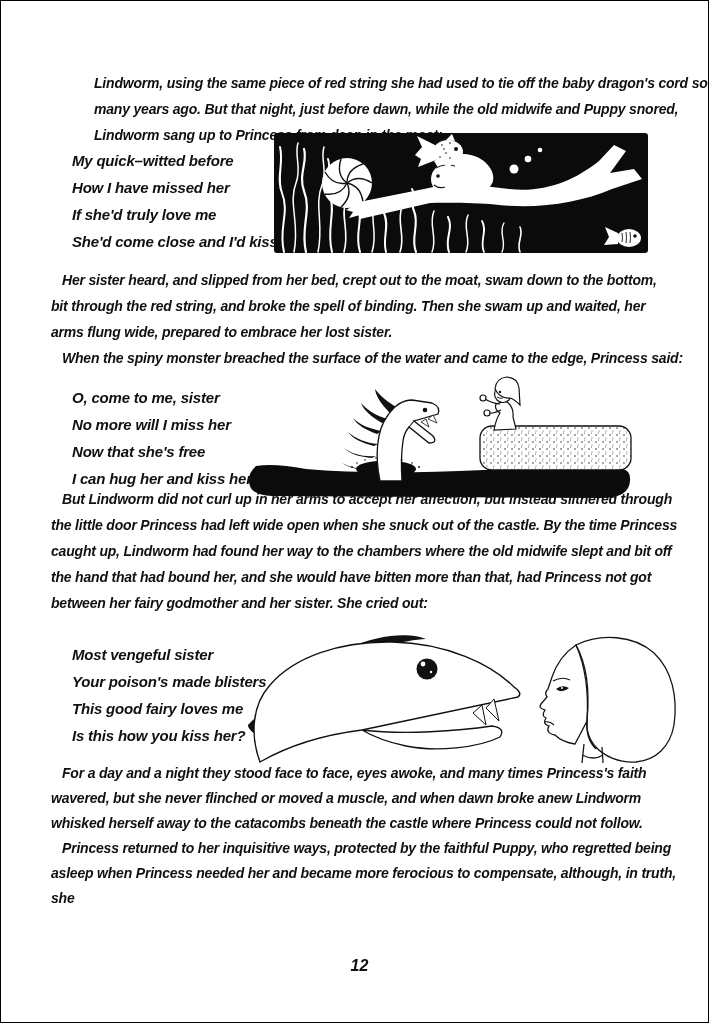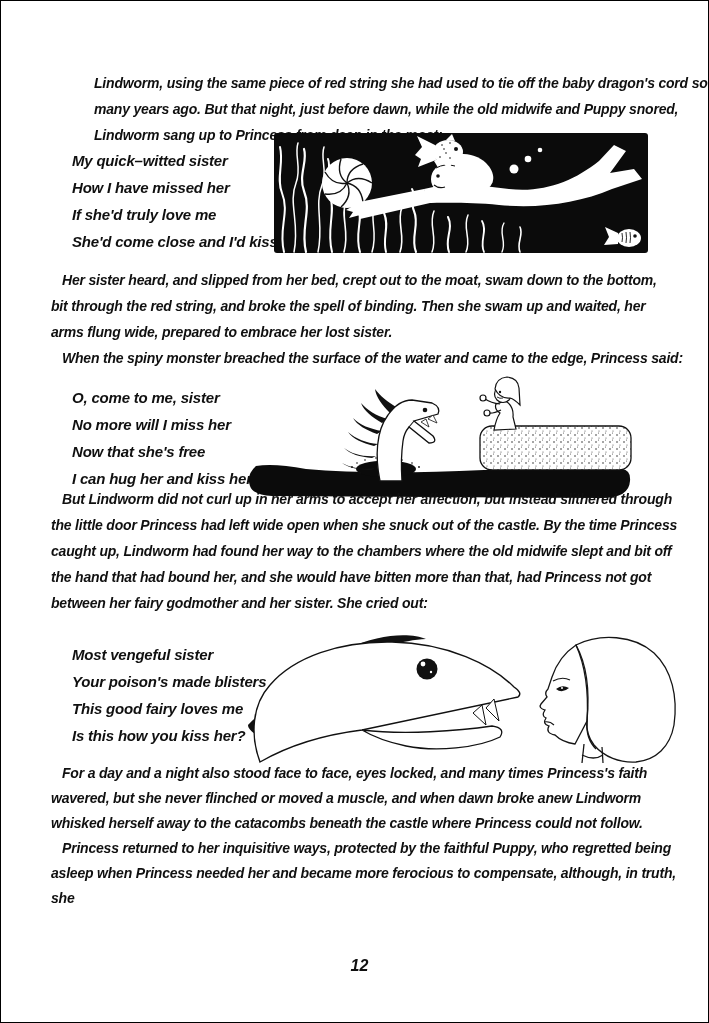--- a/index.html
+++ b/index.html
@@ -40,21 +40,21 @@
 </head>
 <body>
 
 <div class="page">
 
   <div class="para" id="para-block-1">
     <p class="noindent">Lindworm, using the same piece of red string she had used to tie off the baby dragon's cord so many years ago. But that night, just before dawn, while the old midwife and Puppy snored, Lindworm sang up to Princess from deep in the moat:</p>
   </div>
 
   <div class="poem" id="poem-1">
-    <div>My quick–witted sister</div>
+    <div>My quick–witted before</div>
     <div>How I have missed her</div>
     <div>If she'd truly love me</div>
     <div>She'd come close and I'd kiss her</div>
   </div>
 
   <svg class="illo" id="illo-1" width="374" height="121" viewBox="0 0 374 121">
     <rect x="0" y="0" width="374" height="120" rx="3" fill="#0b0b0b"></rect>
 
     <g stroke="#fff" fill="none" stroke-linecap="round">
       <path stroke-width="2" d="M10,119 C4,95 16,80 8,60 C2,45 10,30 6,14"></path>
@@ -244,19 +244,19 @@
       <path d="M358,118 L359,134" fill="none"></path>
       <path d="M338,126 Q350,132 359,126" fill="none"></path>
       <path d="M312,60 Q318,55 325,59 Q318,65 312,60 Z" fill="#111" stroke="none"></path>
       <circle cx="318" cy="59" r="1" fill="#fff" stroke="none"></circle>
       <path d="M309,52 Q318,47 326,51" fill="none" stroke-width="1.1"></path>
       <path d="M300,93 Q306,92 310,96" fill="none" stroke-width="1.1"></path>
     </g>
   </svg>
 
   <div class="para" id="para-block-4">
-    <p>For a day and a night also stood face to face, eyes locked, and many times Princess's faith wavered, but she never flinched or moved a muscle, and when dawn broke anew Lindworm whisked herself away to the catacombs beneath the castle where Princess could not follow.</p>
+    <p>For a day and a night they stood face to face, eyes awoke, and many times Princess's faith wavered, but she never flinched or moved a muscle, and when dawn broke anew Lindworm whisked herself away to the catacombs beneath the castle where Princess could not follow.</p>
     <p>Princess returned to her inquisitive ways, protected by the faithful Puppy, who regretted being asleep when Princess needed her and became more ferocious to compensate, although, in truth, she</p>
   </div>
 
   <div class="pageno">12</div>
 
 </div>
 
 </body></html>

